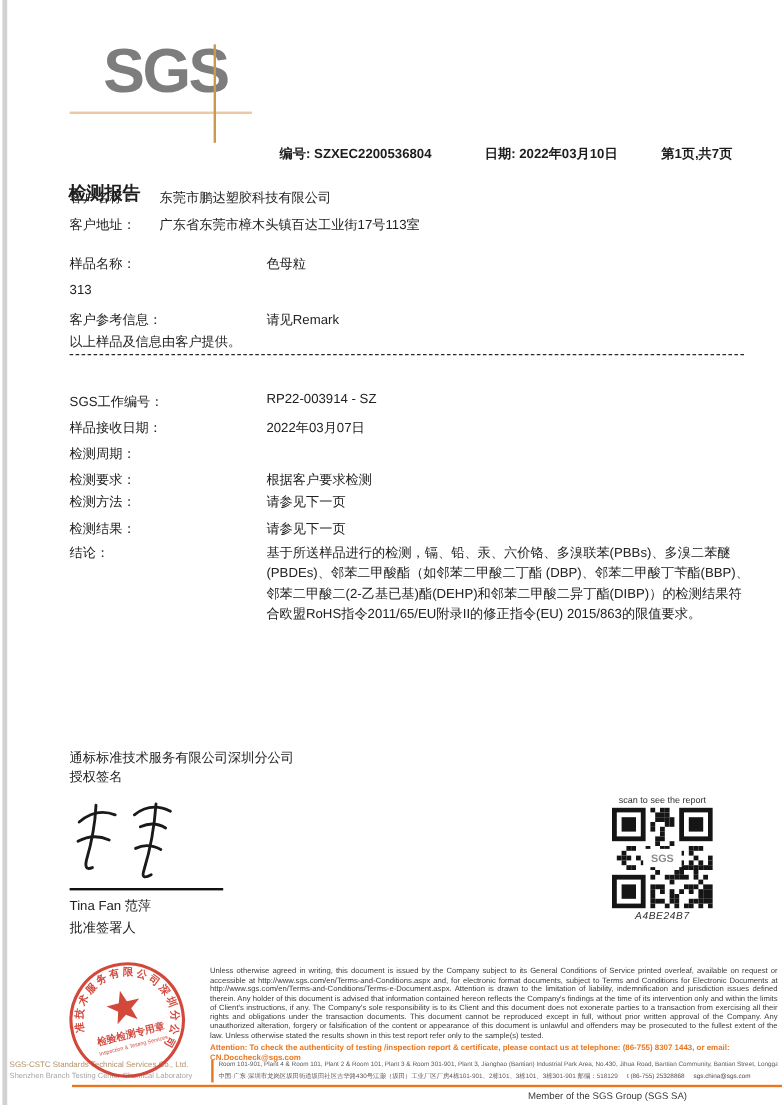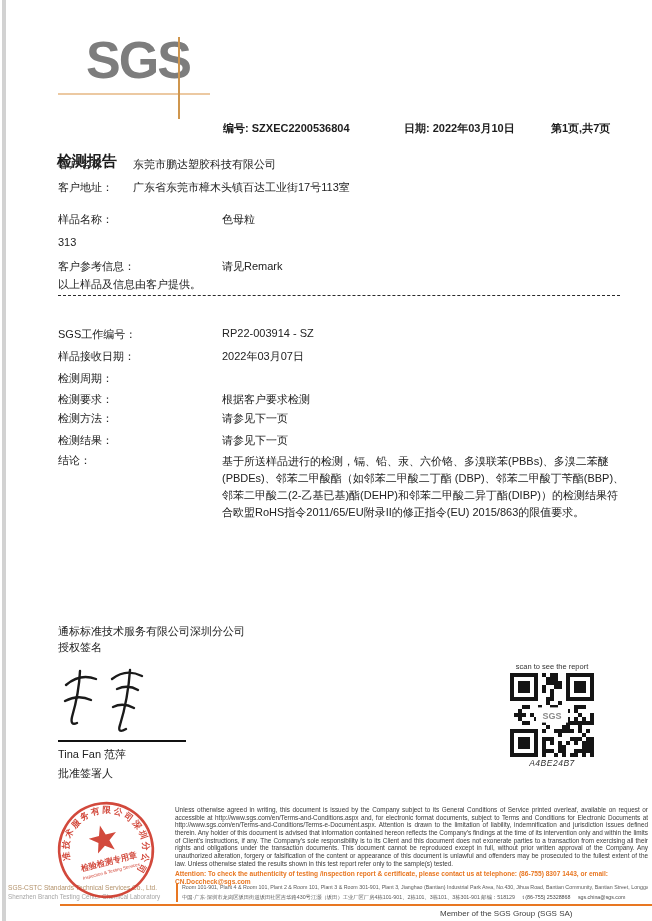--- a/index.html
+++ b/index.html
@@ -58,21 +58,21 @@
 <body>
 
 <div class="page">
   <div class="scan-edge"></div>
 
   <div class="logo-text">SGS</div>
   <div class="logo-hline"></div>
   <div class="logo-vline"></div>
 
   <div class="doc-title">检测报告</div>
-  <div class="hdr" style="left:223px">
+  <div class="hdr" style="left:233px">
     <span>编号:</span>
     <span>SZXEC2200536804</span>
   </div>
   <div class="hdr" style="left:404px">
     <span>日期:</span>
     <span>2022年03月10日</span>
   </div>
   <div class="hdr" style="left:551px">第1页,共7页</div>
 
   <div class="line" style="top:157px">

